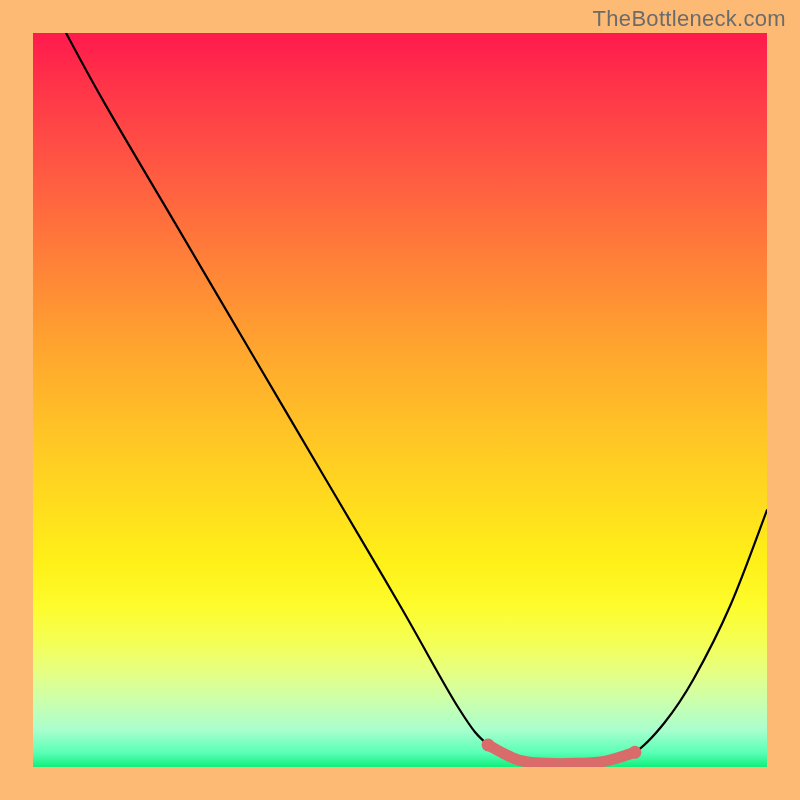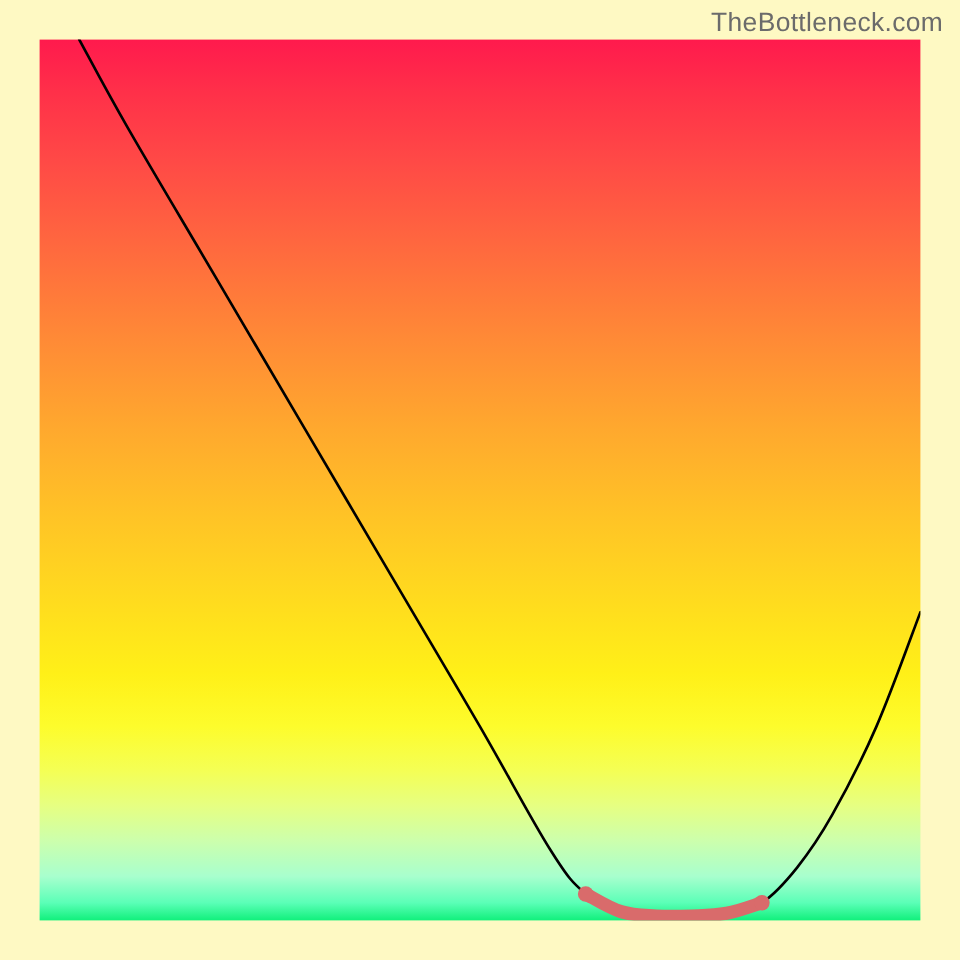--- a/index.html
+++ b/index.html
@@ -1,21 +1,21 @@
 <!DOCTYPE html>
 <html><head>
 <meta charset="utf-8">
 <style>
   * { margin: 0; padding: 0; box-sizing: border-box; }
   html, body { width: 800px; height: 800px; background: #000; font-family: Arial, sans-serif; }
   .container {
     position: relative;
     width: 800px;
     height: 800px;
-    background: #fef9c3;
+    background: #fdba74;
   }
   .watermark {
     position: absolute;
     top: 6px;
     right: 14px;
     color: #6b6b6b;
     font-size: 22px;
     font-weight: 500;
     letter-spacing: 0.3px;
     z-index: 5;

